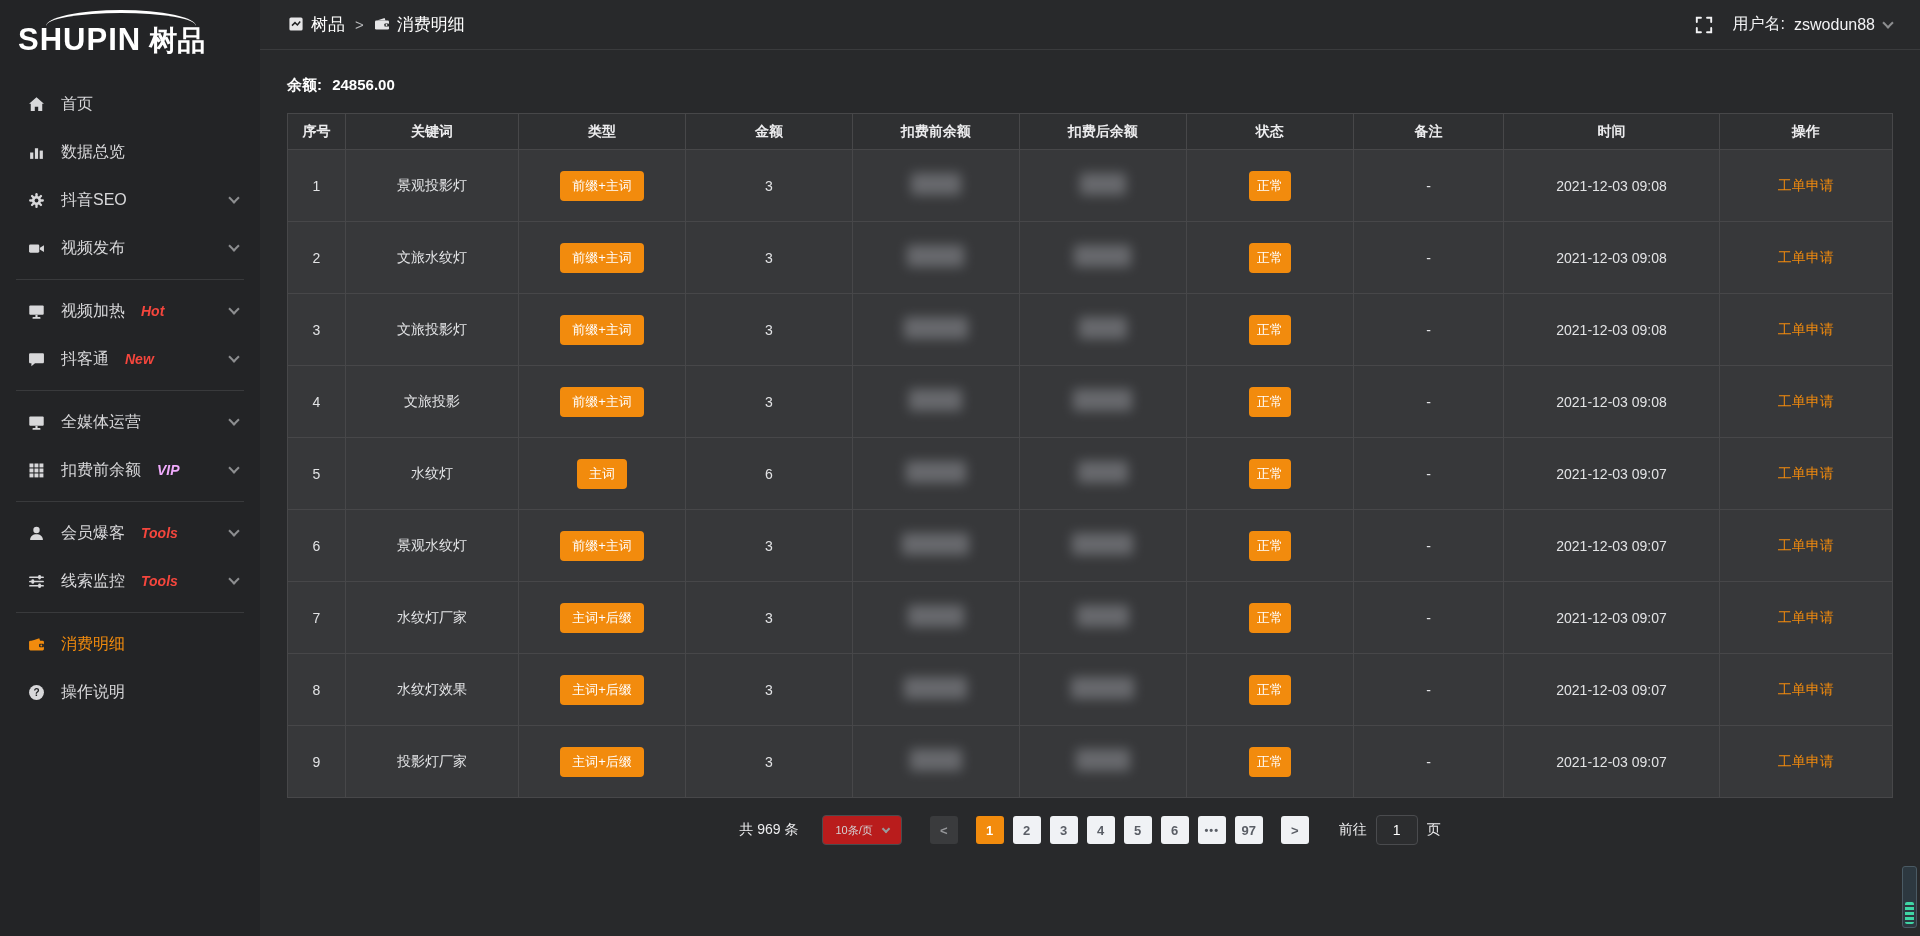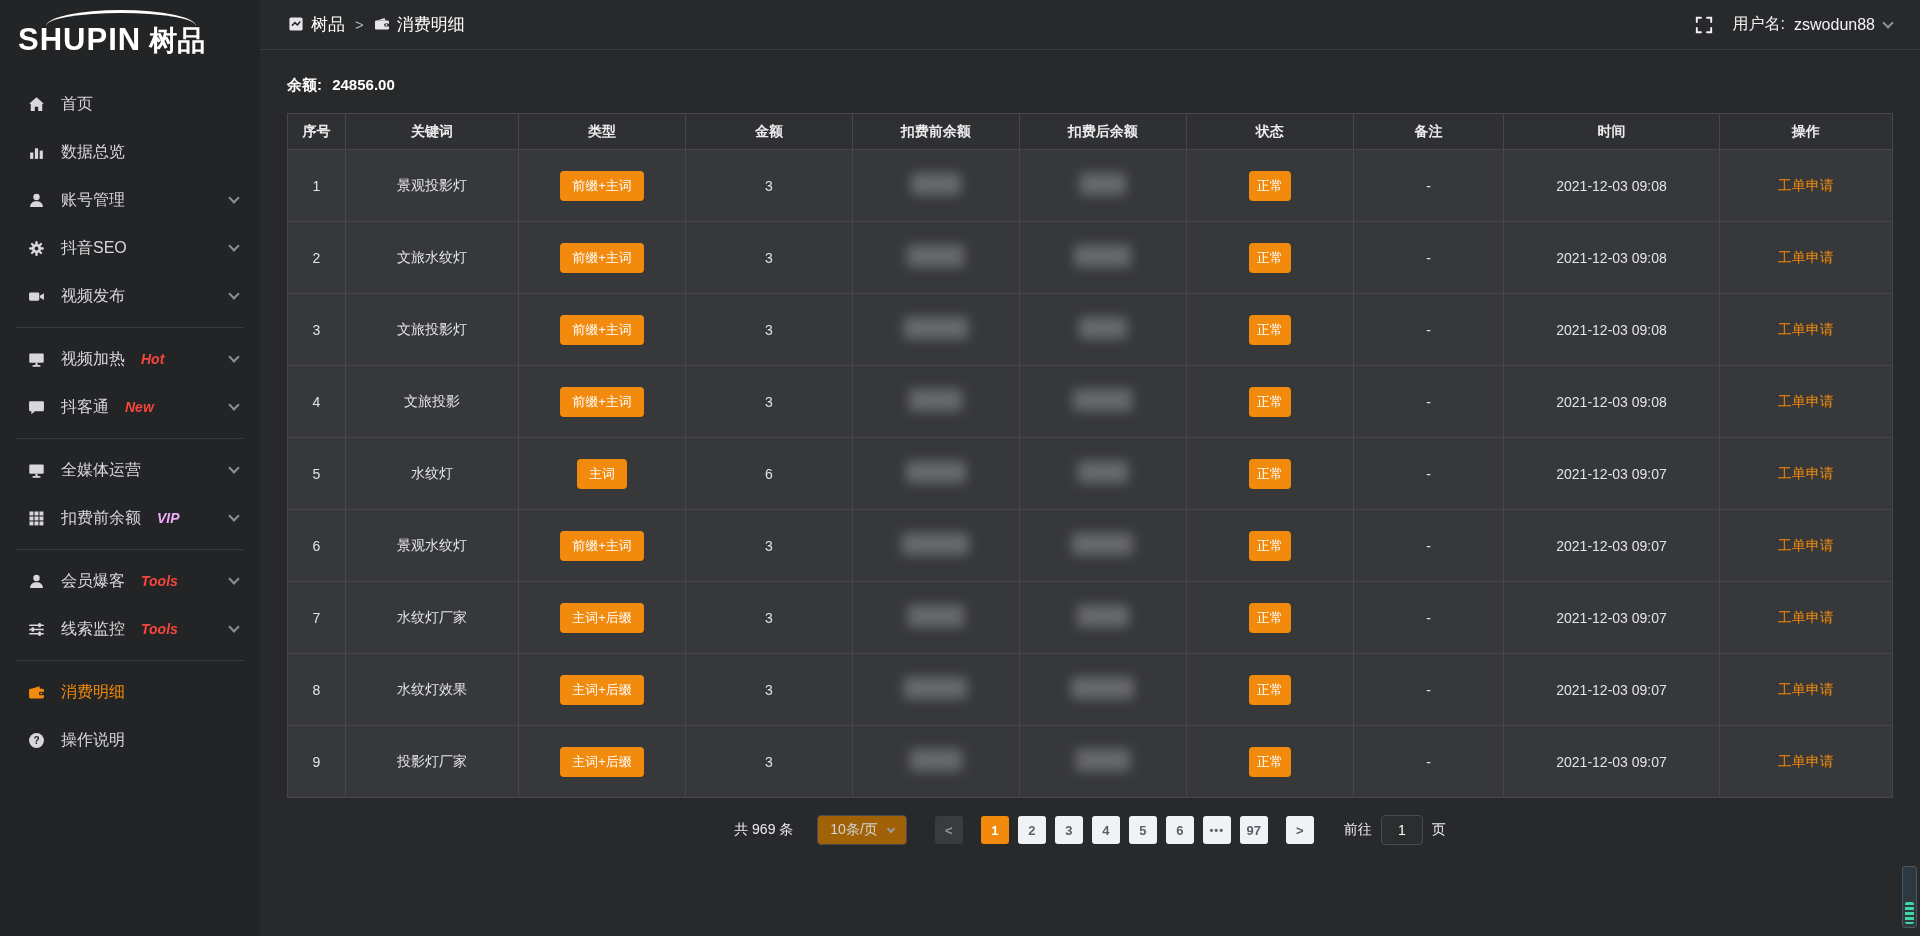--- a/index.html
+++ b/index.html
@@ -50,21 +50,21 @@
   th { height:36px; background:#2f3032; font-weight:bold; font-size:14px; color:#ececee; }
   td { height:72px; font-size:14px; color:#e2e3e5; }
   .badge { display:inline-block; background:#f28b0d; color:#fff; font-size:13px; padding:6px 12px; border-radius:4px; }
   .badge.small { padding:6px 8px; }
   .blur-block { display:inline-block; height:22px; background:#909197; border-radius:2px; filter:blur(6px); opacity:.55; }
   .action-link { color:#f28b0d; cursor:pointer; }
 
   
   .pagination { display:flex; align-items:center; justify-content:center; gap:18px; margin:17px 0 0 0; font-size:14px; color:#ededef; }
   .pg-total { margin-right:6px; }
-  .pg-size { display:flex; align-items:center; gap:10px; background:#a16207; border:1px solid #4a4b4e; border-radius:4px; height:30px; padding:0 12px; color:#d3d4d6; font-size:14px; cursor:pointer; margin-right:10px; }
+  .pg-size { display:flex; align-items:center; gap:10px; background:#b91c1c; border:1px solid #4a4b4e; border-radius:4px; height:30px; padding:0 12px; color:#d3d4d6; font-size:11px; cursor:pointer; margin-right:10px; }
   .pg-size .chev { width:6px; height:6px; margin:0 0 2px 0; border-color:#9a9b9d; }
   .pg-btn { min-width:28px; height:28px; display:inline-flex; align-items:center; justify-content:center; border-radius:3px; background:#f0f2f5; color:#5a5e66; font-weight:bold; font-size:13px; cursor:pointer; padding:0 4px; }
   .pg-btn.prev { background:#3a3b3d; color:#96979a; }
   .pg-btn.active { background:#f28b0d; color:#fff; cursor:default; }
   .pg-btn.ellipsis { letter-spacing:1px; font-size:11px; }
   .pg-goto { display:flex; align-items:center; gap:9px; margin-left:12px; }
   .pg-goto input { width:42px; height:30px; background:#2c2d2f; border:1px solid #4a4b4e; border-radius:4px; color:#fff; text-align:center; font-size:14px; font-family:inherit; }
 
   
   .footer { height:43px; flex-shrink:0; background:#222325; border-top:1px solid #1d1e20; display:flex; align-items:center; justify-content:center; font-size:15px; color:#e3e4e6; }
@@ -98,30 +98,20 @@
         </div>
         <div class="side-item">
           <span class="s-ico">
             <svg viewBox="0 0 16 16">
               <rect x="2" y="8" width="3" height="6"></rect>
               <rect x="6.5" y="4" width="3" height="10"></rect>
               <rect x="11" y="6.2" width="3" height="7.8"></rect>
             </svg>
           </span>
           <span class="s-label">数据总览</span>
-        </div>
-        <div class="side-item">
-          <span class="s-ico">
-            <svg viewBox="0 0 16 16">
-              <circle cx="8" cy="4.7" r="3"></circle>
-              <path d="M2 14c0-3.4 2.7-5.2 6-5.2s6 1.8 6 5.2z"></path>
-            </svg>
-          </span>
-          <span class="s-label">账号管理</span>
-          <span class="chev"></span>
         </div>
         <div class="side-item">
           <span class="s-ico">
             <svg viewBox="0 0 16 16">
               <g>
                 <rect x="6.9" y="1" width="2.2" height="14" rx="1"></rect>
                 <rect x="6.9" y="1" width="2.2" height="14" rx="1" transform="rotate(45 8 8)"></rect>
                 <rect x="6.9" y="1" width="2.2" height="14" rx="1" transform="rotate(90 8 8)"></rect>
                 <rect x="6.9" y="1" width="2.2" height="14" rx="1" transform="rotate(135 8 8)"></rect>
                 <circle cx="8" cy="8" r="4.3"></circle>

